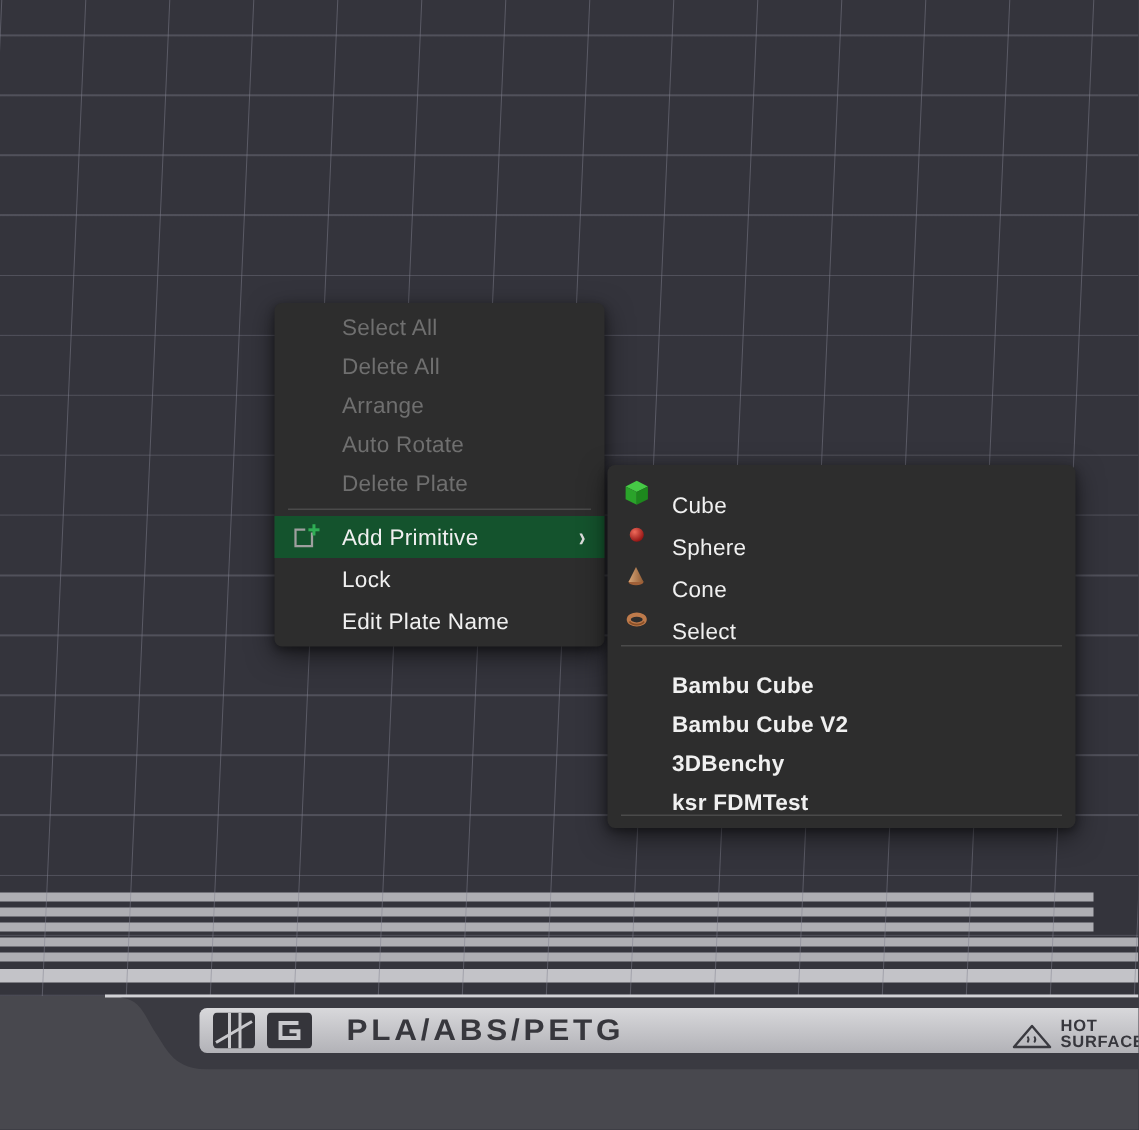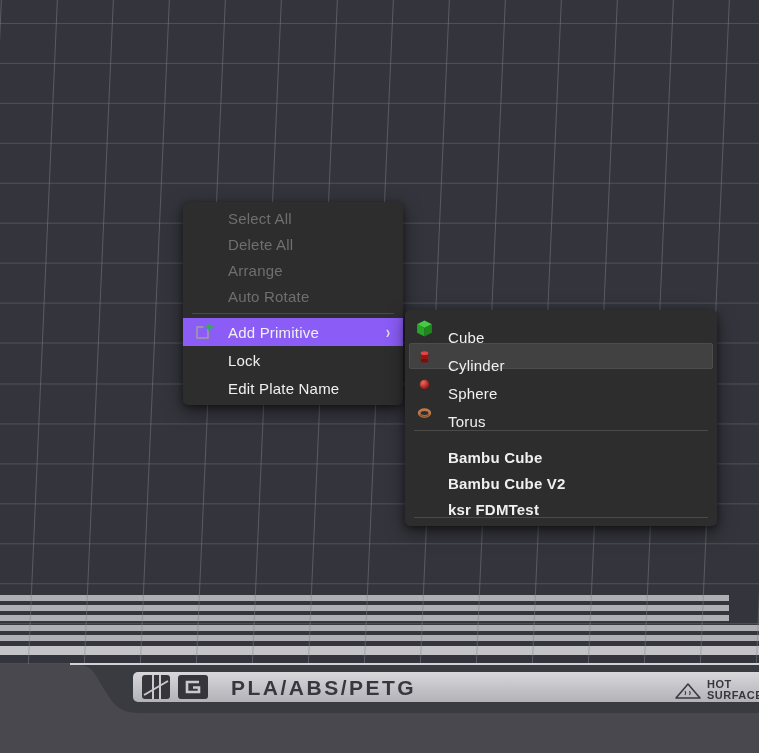--- a/index.html
+++ b/index.html
@@ -52,21 +52,21 @@
     position:absolute;background:#2d2d2d;border-radius:5px;z-index:10;
     box-shadow:0 6px 18px rgba(0,0,0,0.5), 0 2px 6px rgba(0,0,0,0.35);
   }
   .main-menu{left:183px;top:166px;width:220px;padding:3px 0;margin-top:36px;}
   .sub-menu{left:405px;top:310px;width:312px;padding:4px 0;}
 
   .mi{position:relative;height:26px;display:flex;align-items:center;
       padding:0 12px 0 45px;font-size:15px;color:#f0f0f0;letter-spacing:0.2px;}
   .main-menu .mi.en{height:28px;}
   .mi.disabled{color:#6f6f6f;}
-  .mi.open{background:#8b5cf6;}
+  .mi.open{background:#14532d;}
   .mi-icon{position:absolute;left:11px;top:50%;transform:translateY(-50%);width:20px;height:20px;}
   .chev{margin-left:auto;font-size:18px;line-height:1;color:#dcdcdc;font-weight:bold;transform:scaleX(0.75);}
 
   .sep{height:1px;background:#4a4a4a;margin:4px 9px;}
 
   .smi{position:relative;height:28px;display:flex;align-items:center;
        padding:0 10px;font-size:15px;color:#f0f0f0;letter-spacing:0.2px;}
   .smi.plain{height:26px;font-weight:bold;}
   .smi .smi-icon{width:18px;height:18px;margin-right:15px;flex:none;display:flex;align-items:center;justify-content:center;position:relative;z-index:1;}
   .smi .lbl{position:relative;z-index:1;margin-top:18px;}
@@ -127,20 +127,23 @@
     </div>
     <div class="mi disabled">
       <span class="lbl">Delete All</span>
     </div>
     <div class="mi disabled">
       <span class="lbl">Arrange</span>
     </div>
     <div class="mi disabled">
       <span class="lbl">Auto Rotate</span>
     </div>
+    <div class="mi disabled">
+      <span class="lbl">Delete Plate</span>
+    </div>
     <div class="sep"></div>
     <div class="mi en open">
       <span class="mi-icon">
         <svg width="20" height="20" viewBox="0 0 20 20">
           <path d="M14,7 L14,16 L3,16 L3,5 L9.5,5" fill="none" stroke="#9f9f9f" stroke-width="1.5"></path>
           <line x1="15.3" y1="1.5" x2="15.3" y2="9" stroke="#2fae55" stroke-width="2"></line>
           <line x1="11.6" y1="5.2" x2="19" y2="5.2" stroke="#2fae55" stroke-width="2"></line>
         </svg>
       </span>
       <span class="lbl">Add Primitive</span>
@@ -160,72 +163,81 @@
       <span class="smi-icon">
         <svg width="17" height="17" viewBox="0 0 16 16">
           <polygon points="8,0.5 15,4 8,7.5 1,4" fill="#46ca46"></polygon>
           <polygon points="1,4 8,7.5 8,15.5 1,12" fill="#2aa32a"></polygon>
           <polygon points="8,7.5 15,4 15,12 8,15.5" fill="#1d871d"></polygon>
         </svg>
       </span>
       <span class="lbl">Cube</span>
     </div>
 
-    <div class="smi hl">
-      <span class="smi-icon">
-        <svg width="15" height="15" viewBox="0 0 16 16">
-          <rect x="4" y="4.5" width="8" height="8" fill="#9c1515"></rect>
-          <ellipse cx="8" cy="12.5" rx="4" ry="2" fill="#7c0e0e"></ellipse>
-          <ellipse cx="8" cy="4.5" rx="4" ry="2" fill="#e04848"></ellipse>
-        </svg>
-      </span>
-      <span class="lbl">Cylinder</span>
-    </div>
 
     <div class="smi">
       <span class="smi-icon">
         <svg width="15" height="15" viewBox="0 0 16 16">
           <defs>
             <radialGradient id="g-sphere" cx="35%" cy="30%" r="75%">
               <stop offset="0%" stop-color="#ef6a5a"></stop>
                 <stop offset="100%" stop-color="#8e1010"></stop>
             </radialGradient>
           </defs>
           <circle cx="8" cy="8" r="5" fill="url(#g-sphere)"></circle>
         </svg>
       </span>
       <span class="lbl">Sphere</span>
     </div>
 
+    <div class="smi">
+      <span class="smi-icon">
+        <svg width="16" height="16" viewBox="0 0 16 16">
+          <defs>
+            <linearGradient id="g-cone" x1="0" y1="0" x2="1" y2="0">
+              <stop offset="0" stop-color="#d9a678"></stop>
+                <stop offset="1" stop-color="#8f5a32"></stop>
+            </linearGradient>
+          </defs>
+          <ellipse cx="8" cy="12" rx="5" ry="2.2" fill="#a06038"></ellipse>
+          <polygon points="8,2 13,12 3,12" fill="url(#g-cone)"></polygon>
+        </svg>
+      </span>
+      <span class="lbl">Cone</span>
+    </div>
 
 
 
     <div class="smi">
       <span class="smi-icon">
         <svg width="17" height="17" viewBox="0 0 16 16">
           <ellipse cx="8" cy="8.5" rx="5" ry="3.1" fill="none" stroke="#bd7a4b" stroke-width="2.6"></ellipse>
           <path d="M3.4,9.8 A5,3.1 0 0 0 12.6,9.8" fill="none" stroke="#8a4f26" stroke-width="1.1"></path>
         </svg>
       </span>
-      <span class="lbl">Torus</span>
+      <span class="lbl">Select</span>
     </div>
 
 
     <div class="sep"></div>
 
     <div class="smi plain">
       <span class="smi-icon"></span>
       <span class="lbl">Bambu Cube</span>
     </div>
     <div class="smi plain">
       <span class="smi-icon"></span>
       <span class="lbl">Bambu Cube V2</span>
     </div>
     <div class="smi plain">
       <span class="smi-icon"></span>
+      <span class="lbl">3DBenchy</span>
+    </div>
+    <div class="smi plain">
+      <span class="smi-icon"></span>
       <span class="lbl">ksr FDMTest</span>
     </div>
 
     <div class="sep"></div>
 
   </div>
 
 </div>
 
 </body></html>

